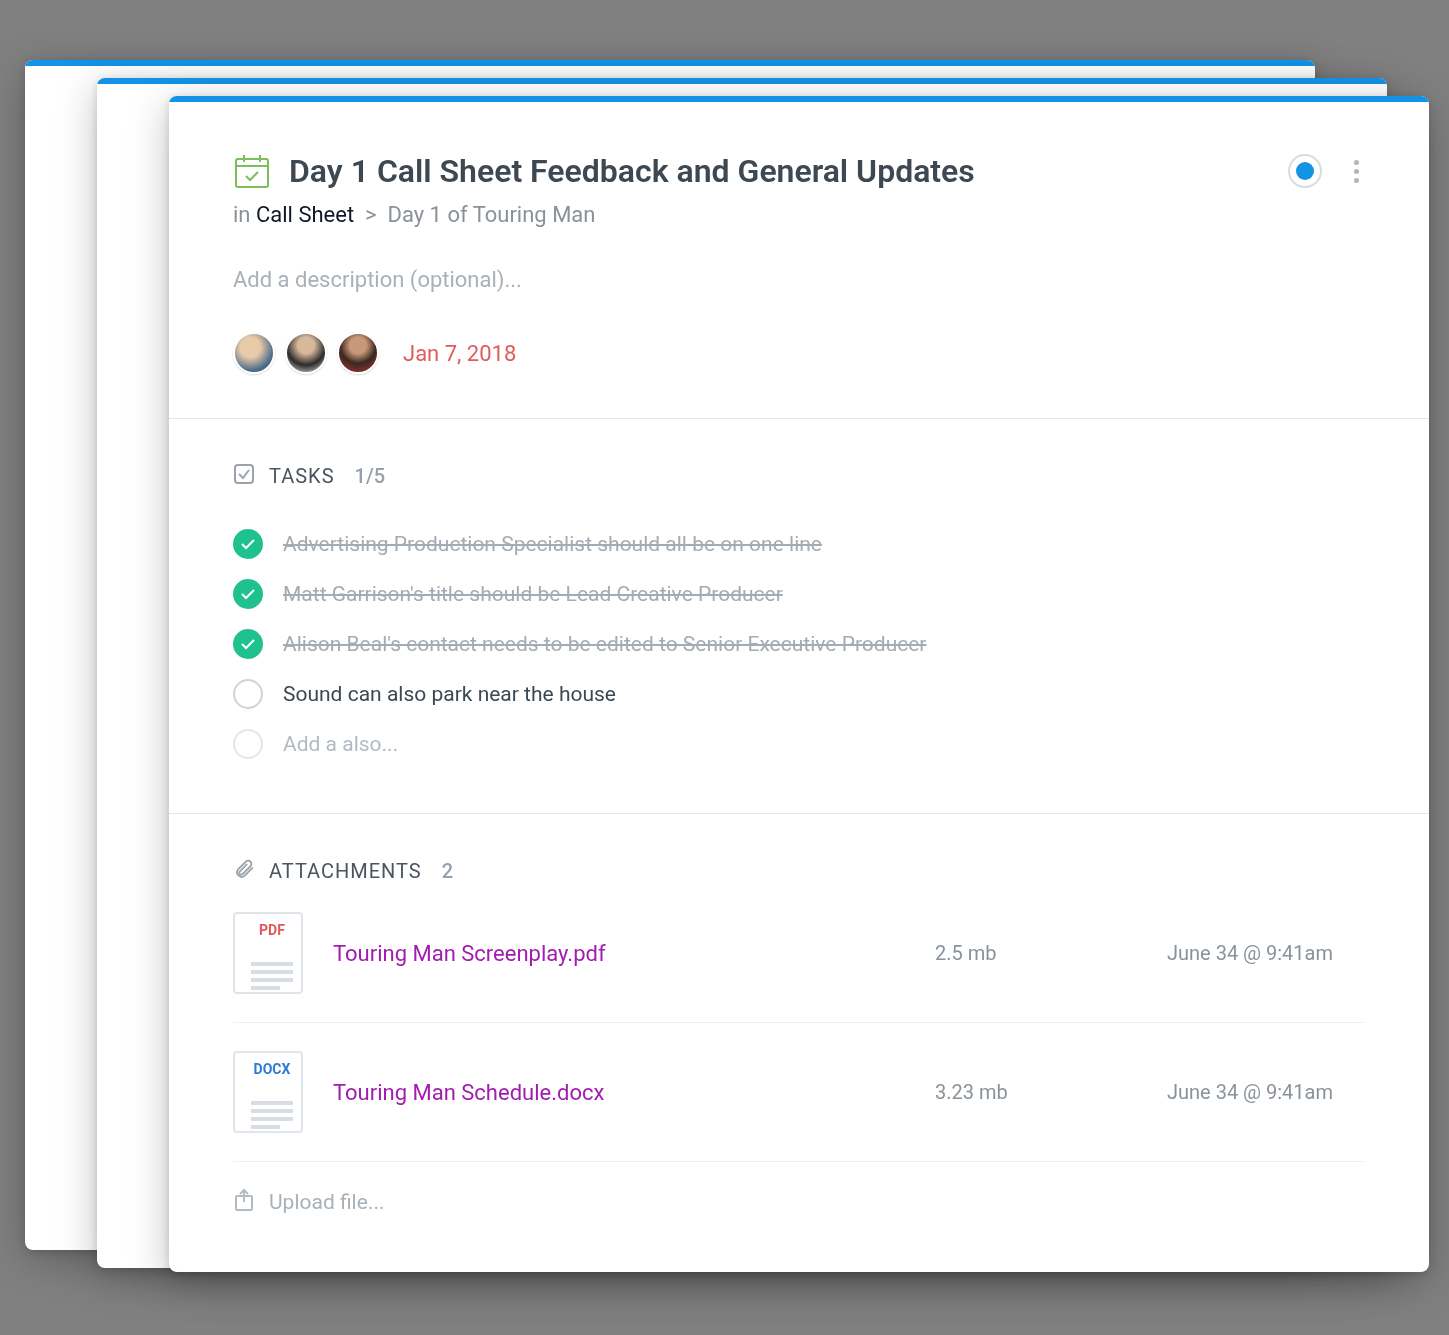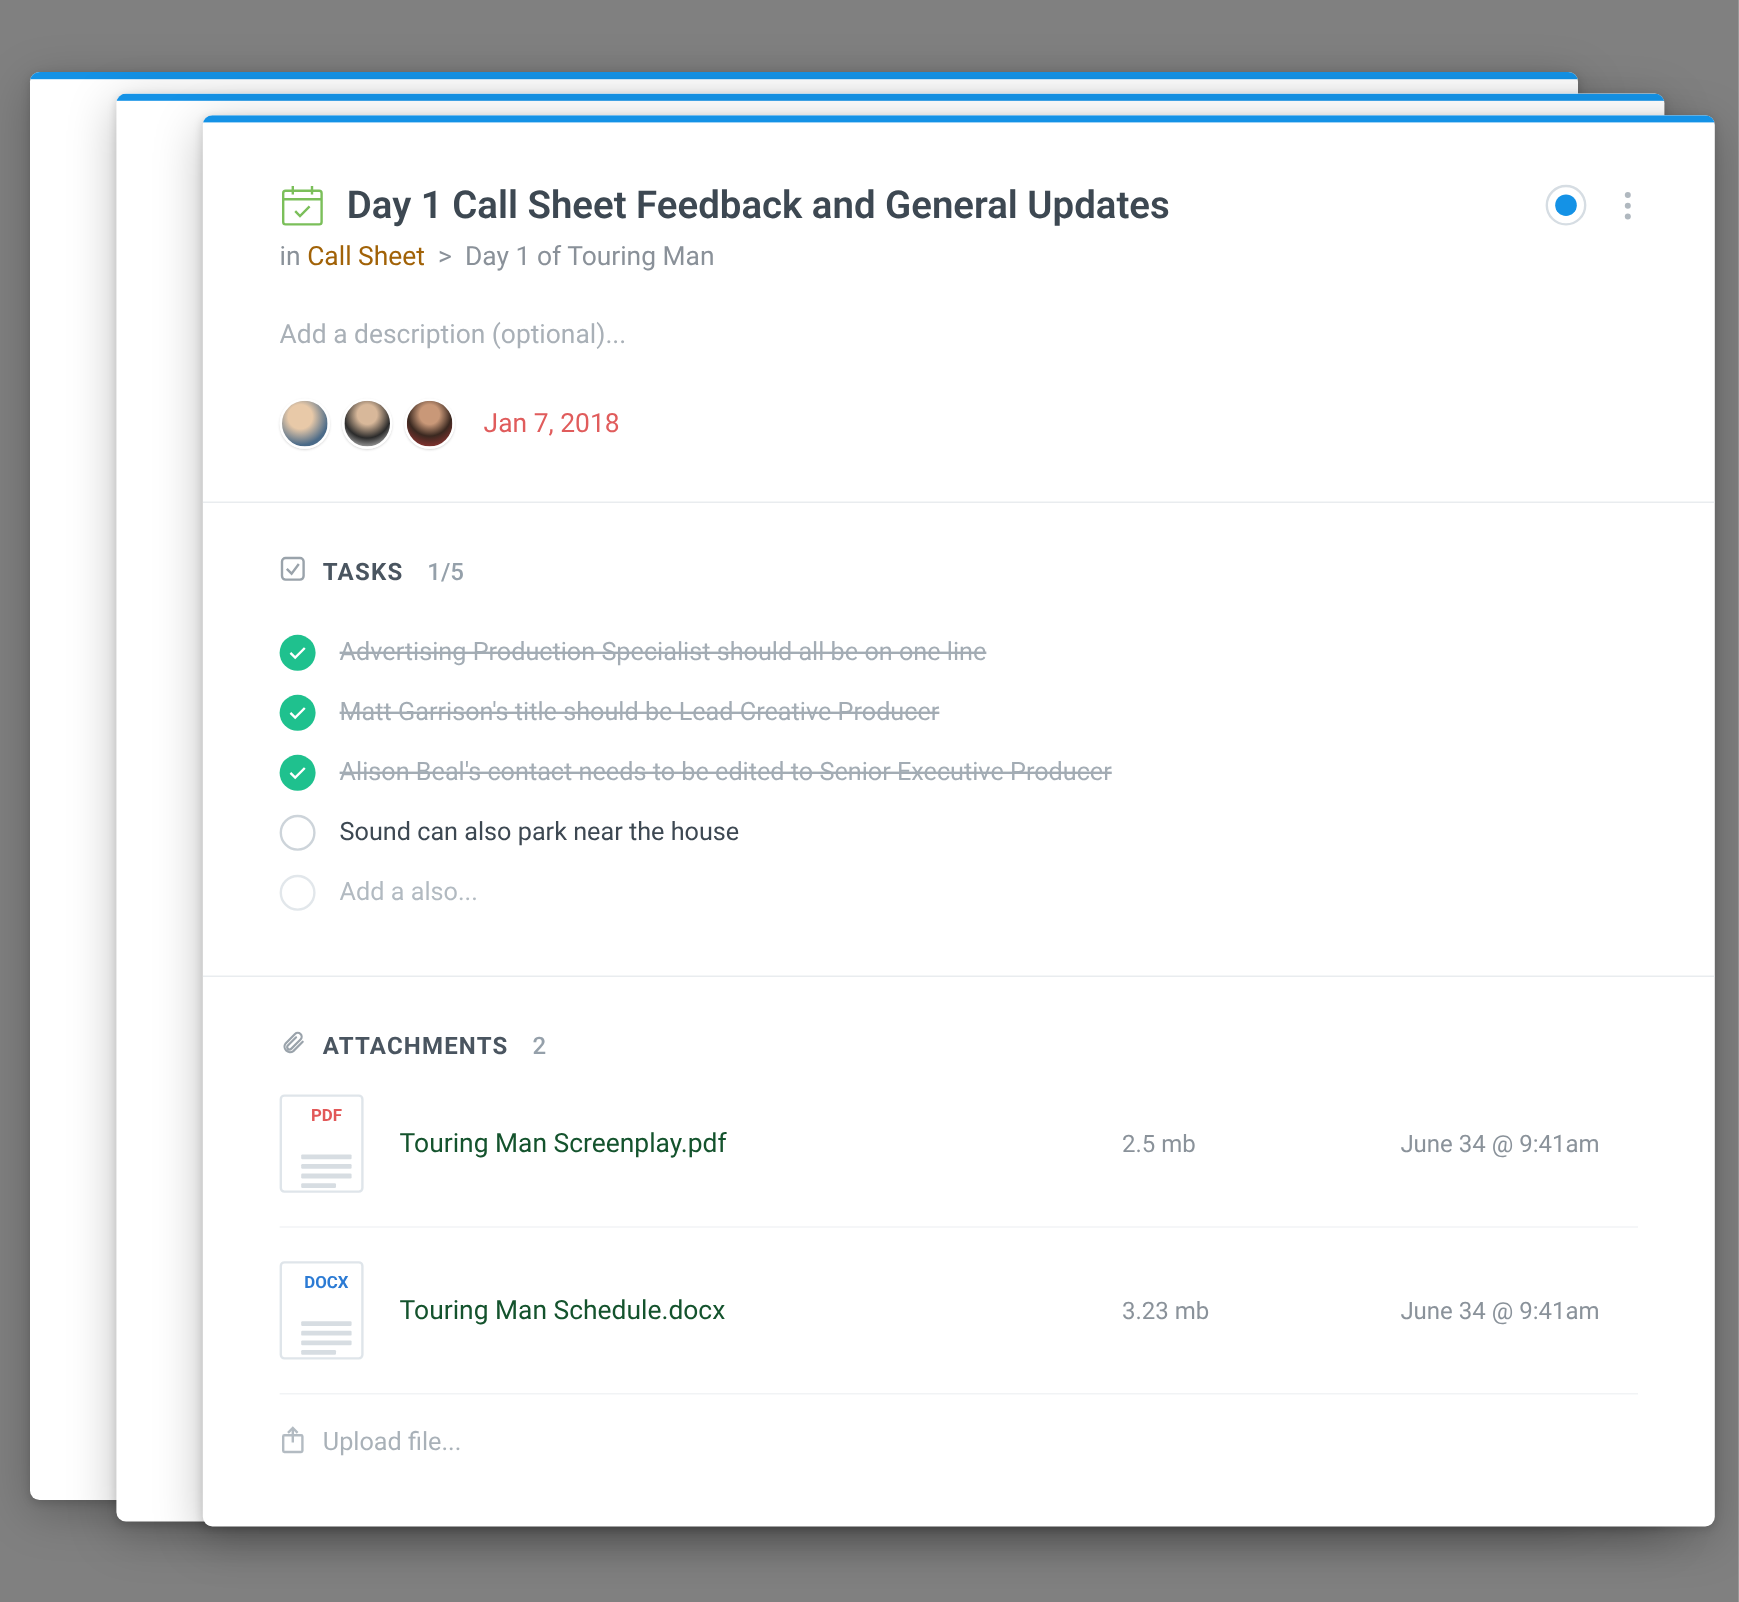--- a/index.html
+++ b/index.html
@@ -60,21 +60,21 @@
   .kebab {
     display: flex; flex-direction: column; gap: 4px;
     padding: 6px; cursor: pointer; margin-left: 8px;
   }
   .kebab span { width: 5px; height: 5px; border-radius:50%; background:#b0b8bf; }
   .breadcrumb {
     margin-top: 12px;
     font-size: 22px;
     color: #8a9199;
   }
-  .breadcrumb a { color: #a16207; text-decoration: none; cursor:pointer; }
+  .breadcrumb a { color: #0f172a; text-decoration: none; cursor:pointer; }
   .desc-placeholder {
     margin-top: 40px;
     font-size: 22px;
     color: #a9b0b7;
     cursor: text;
   }
   .meta-row {
     margin-top: 40px;
     display: flex;
     align-items: center;
@@ -97,21 +97,21 @@
     margin: 44px -64px 0 -64px;
   }
   .section-header {
     display: flex;
     align-items: center;
     gap: 14px;
     margin-top: 44px;
   }
   .section-header .label {
     font-size: 20px;
-    font-weight: 700;
+    font-weight: 400;
     letter-spacing: 1px;
     color: #4a5560;
   }
   .section-header .count {
     font-size: 20px;
     color: #95a0aa;
     font-weight: 500;
     margin-left: 6px;
   }
   .task-list { margin-top: 30px; }
@@ -161,21 +161,21 @@
   .file-thumb .ext {
     font-size: 14px; font-weight: 700;
   }
   .file-thumb .ext.pdf { color: #e25858; }
   .file-thumb .ext.docx { color: #2c7bd4; }
   .file-thumb .lines { width:100%; display:flex; flex-direction:column; gap:4px;}
   .file-thumb .lines div { height:4px; background:#d7dde2; border-radius:1px;}
   .file-thumb .lines div:last-child { width:70%; }
   .attach-name {
     font-size: 22px;
-    color: #14532d;
+    color: #a21caf;
     flex: 1;
     cursor: pointer;
   }
   .attach-size {
     font-size: 20px;
     color: #8a929a;
     width: 170px;
     text-align: left;
   }
   .attach-date {

